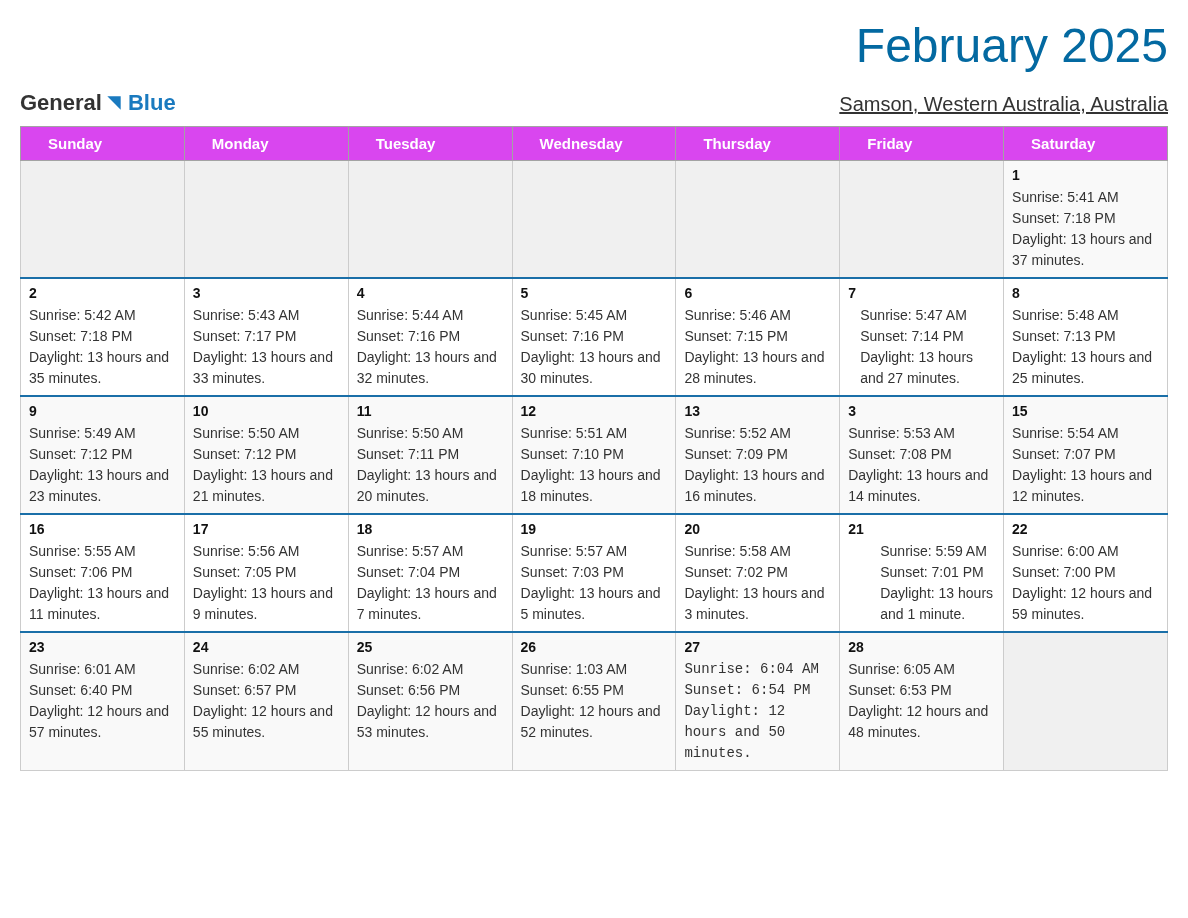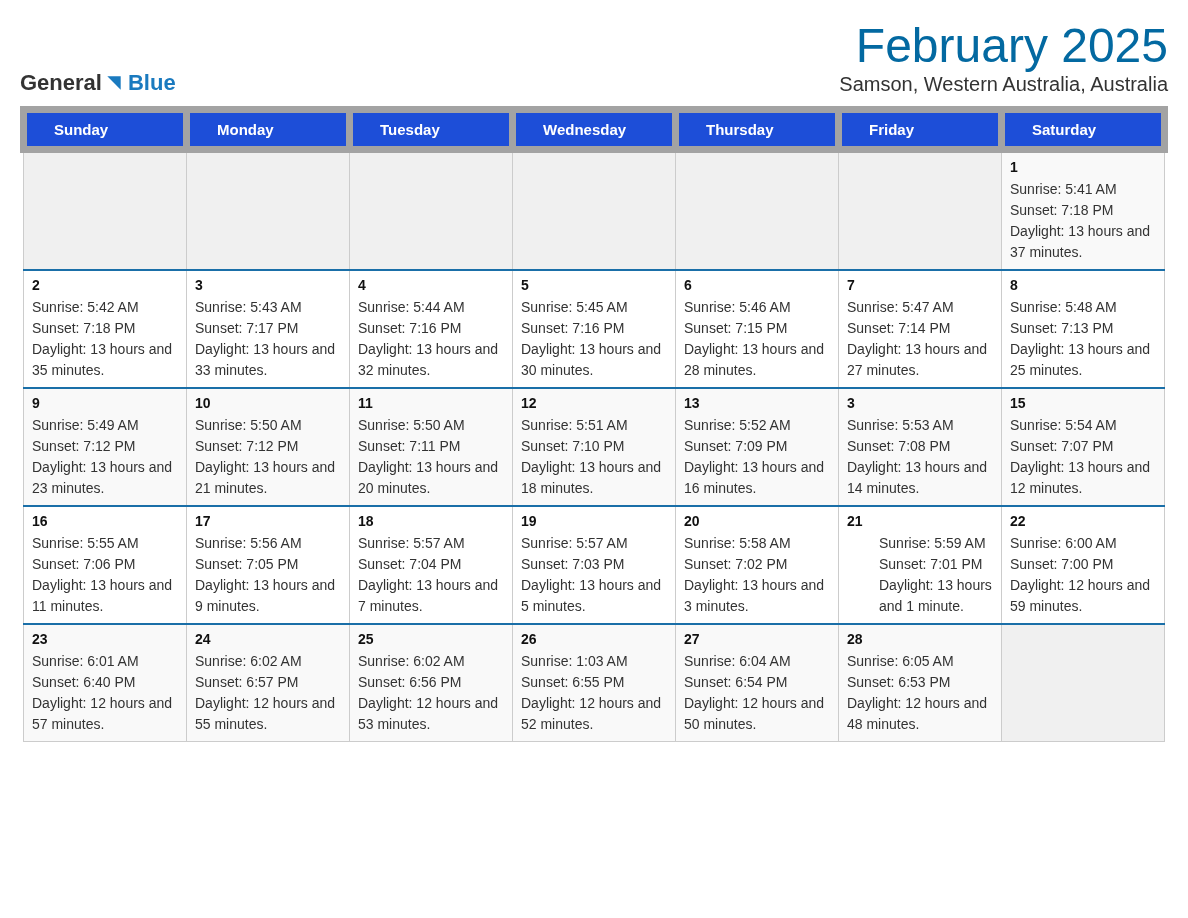--- a/index.html
+++ b/index.html
@@ -41,35 +41,36 @@
     }
     .month-title {
       font-size: 48px;
       font-weight: normal;
       color: #0369a1;
       line-height: 1.1;
     }
     .location {
       font-size: 20px;
       color: #333;
-      margin-top: 0;
+      margin-top: 20px;
+      text-decoration: underline;
     }
     table {
       width: 100%;
       border-collapse: collapse;
       margin-top: 10px;
     }
     thead tr th {
-      background-color: #1d4ed8;
+      background-color: #d946ef;
       color: #fff;
       font-size: 15px;
       font-weight: bold;
       padding: 8px 27px;
       text-align: left;
-      border: 7px solid #a3a3a3;
+      border: 1px solid #a3a3a3;
     }
     tbody tr td {
       vertical-align: top;
       padding: 6px 8px;
       border: 1px solid #ccc;
       width: calc(100% / 7);
       min-height: 100px;
       font-size: 12px;
       color: #333;
       background: #fff;
@@ -176,21 +177,21 @@
 Daylight: 13 hours and 30 minutes.</div>
         </td>
         <td>
           <span class="day-number">6</span>
           <div class="day-info" style="white-space: pre-line;">Sunrise: 5:46 AM
 Sunset: 7:15 PM
 Daylight: 13 hours and 28 minutes.</div>
         </td>
         <td>
           <span class="day-number">7</span>
-          <div class="day-info" style="white-space: pre-line;">Sunrise: 5:47 AM
+          <div class="day-info" style="white-space: pre-line; margin-left: 12px;">Sunrise: 5:47 AM
 Sunset: 7:14 PM
 Daylight: 13 hours and 27 minutes.</div>
         </td>
         <td>
           <span class="day-number">8</span>
           <div class="day-info" style="white-space: pre-line;">Sunrise: 5:48 AM
 Sunset: 7:13 PM
 Daylight: 13 hours and 25 minutes.</div>
         </td>
       </tr>
@@ -302,21 +303,21 @@
 Daylight: 12 hours and 53 minutes.</div>
         </td>
         <td>
           <span class="day-number">26</span>
           <div class="day-info" style="white-space: pre-line;">Sunrise: 1:03 AM
 Sunset: 6:55 PM
 Daylight: 12 hours and 52 minutes.</div>
         </td>
         <td>
           <span class="day-number">27</span>
-          <div class="day-info" style="white-space: pre-line;">Sunrise: 6:04 AM
+          <div class="day-info" style="white-space: pre-line; font-family: Liberation Mono, monospace;">Sunrise: 6:04 AM
 Sunset: 6:54 PM
 Daylight: 12 hours and 50 minutes.</div>
         </td>
         <td>
           <span class="day-number">28</span>
           <div class="day-info" style="white-space: pre-line;">Sunrise: 6:05 AM
 Sunset: 6:53 PM
 Daylight: 12 hours and 48 minutes.</div>
         </td>
         <td class="empty-cell"></td>

